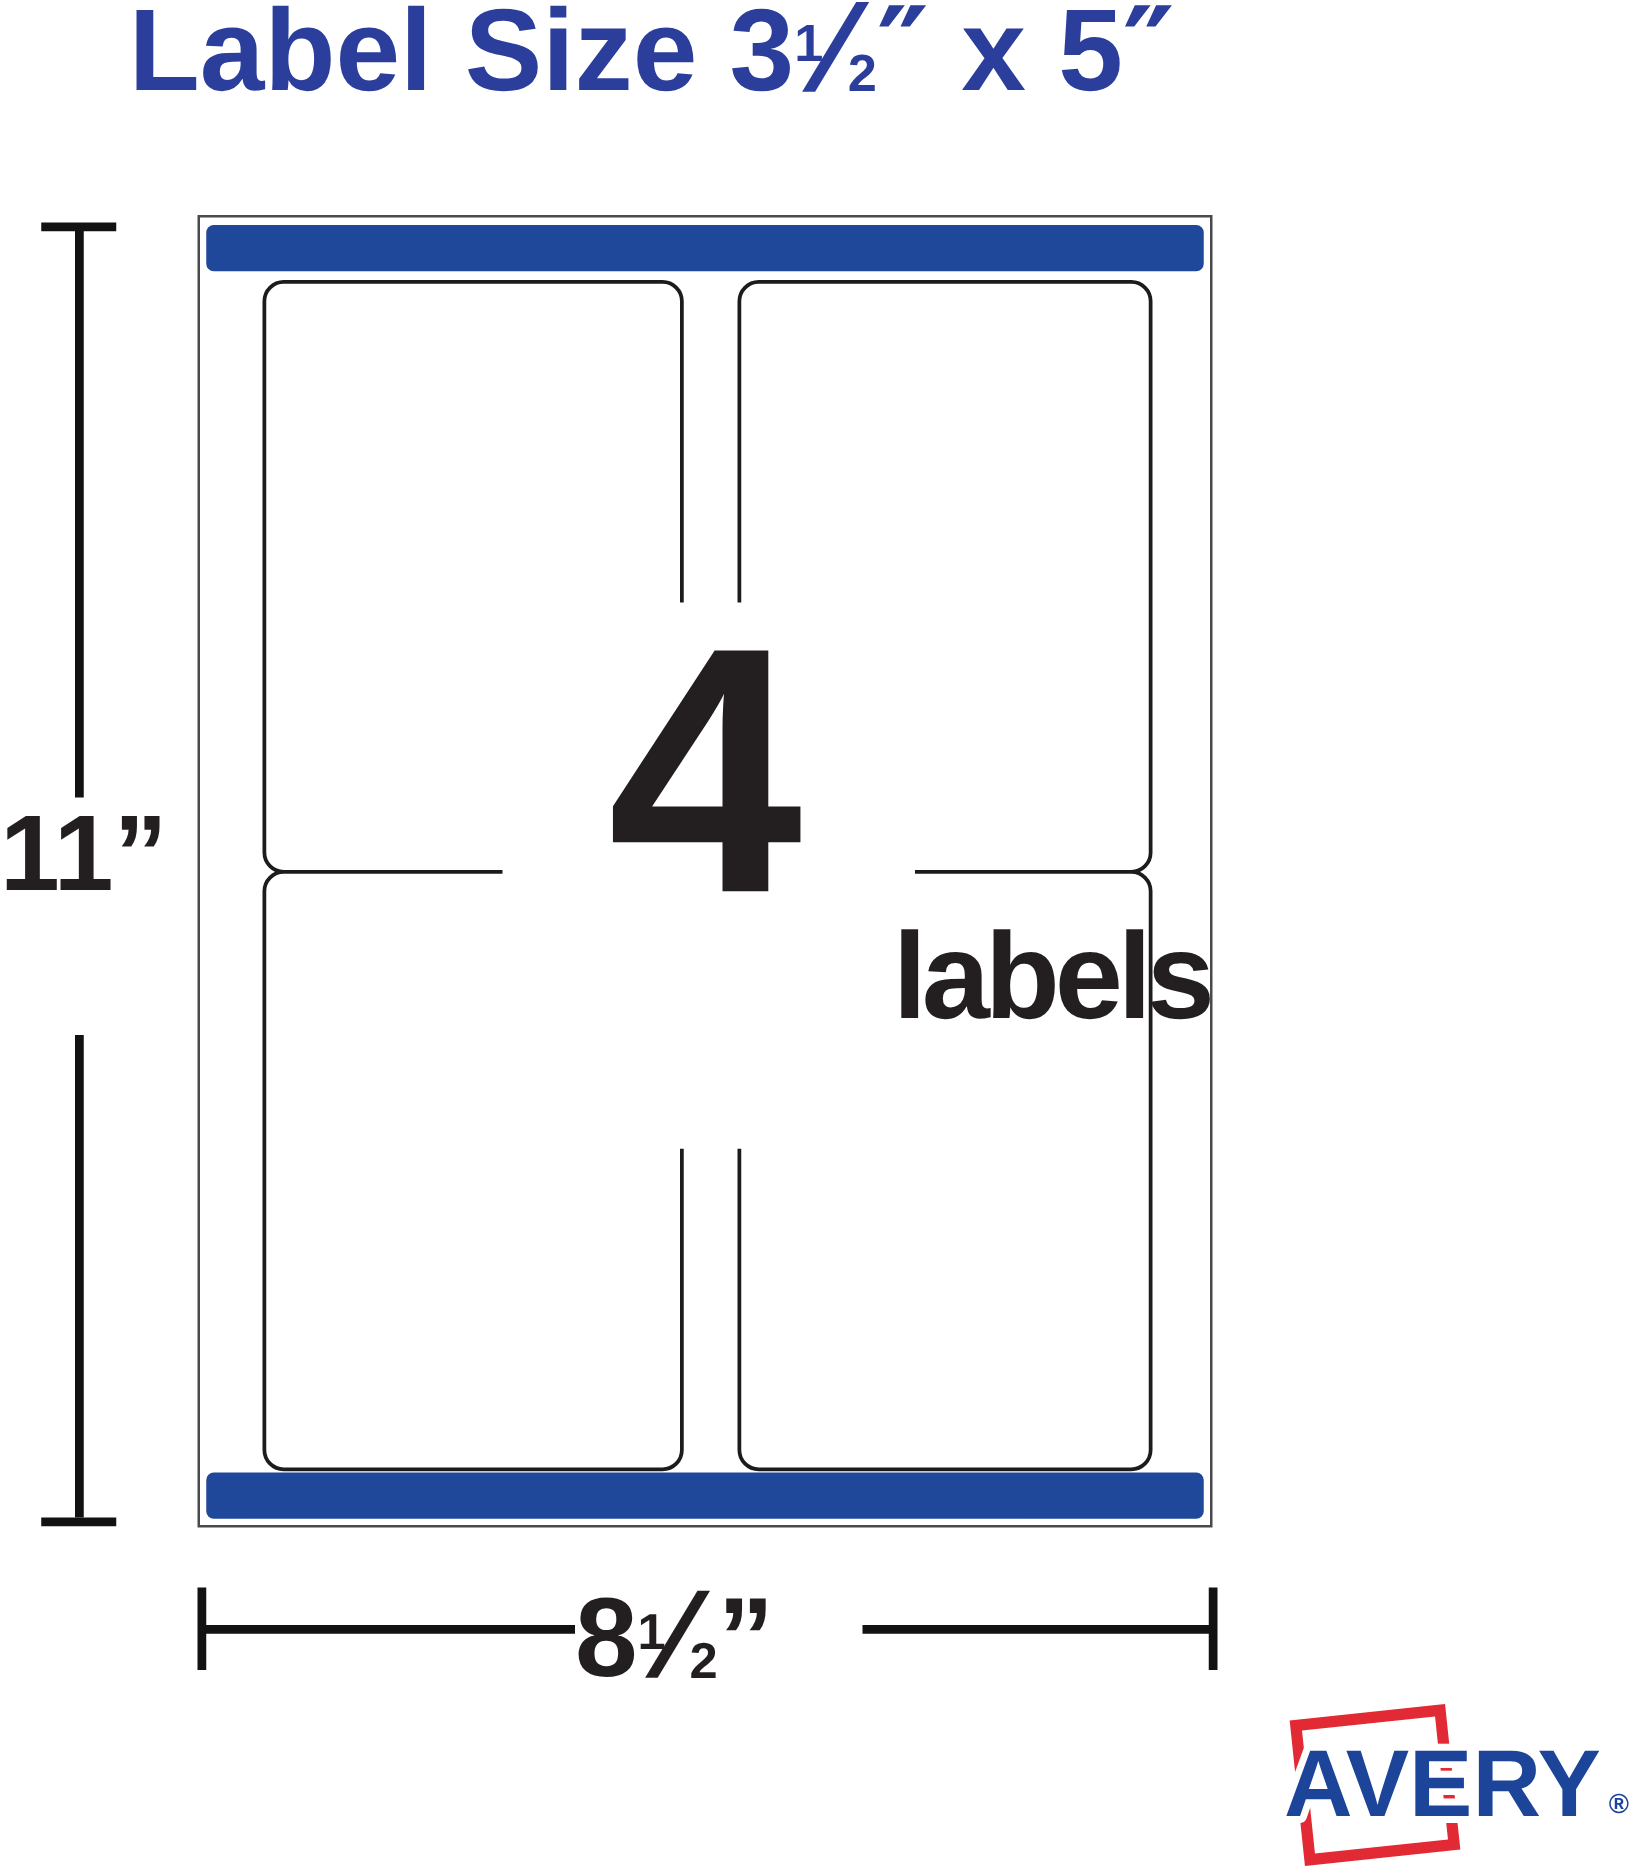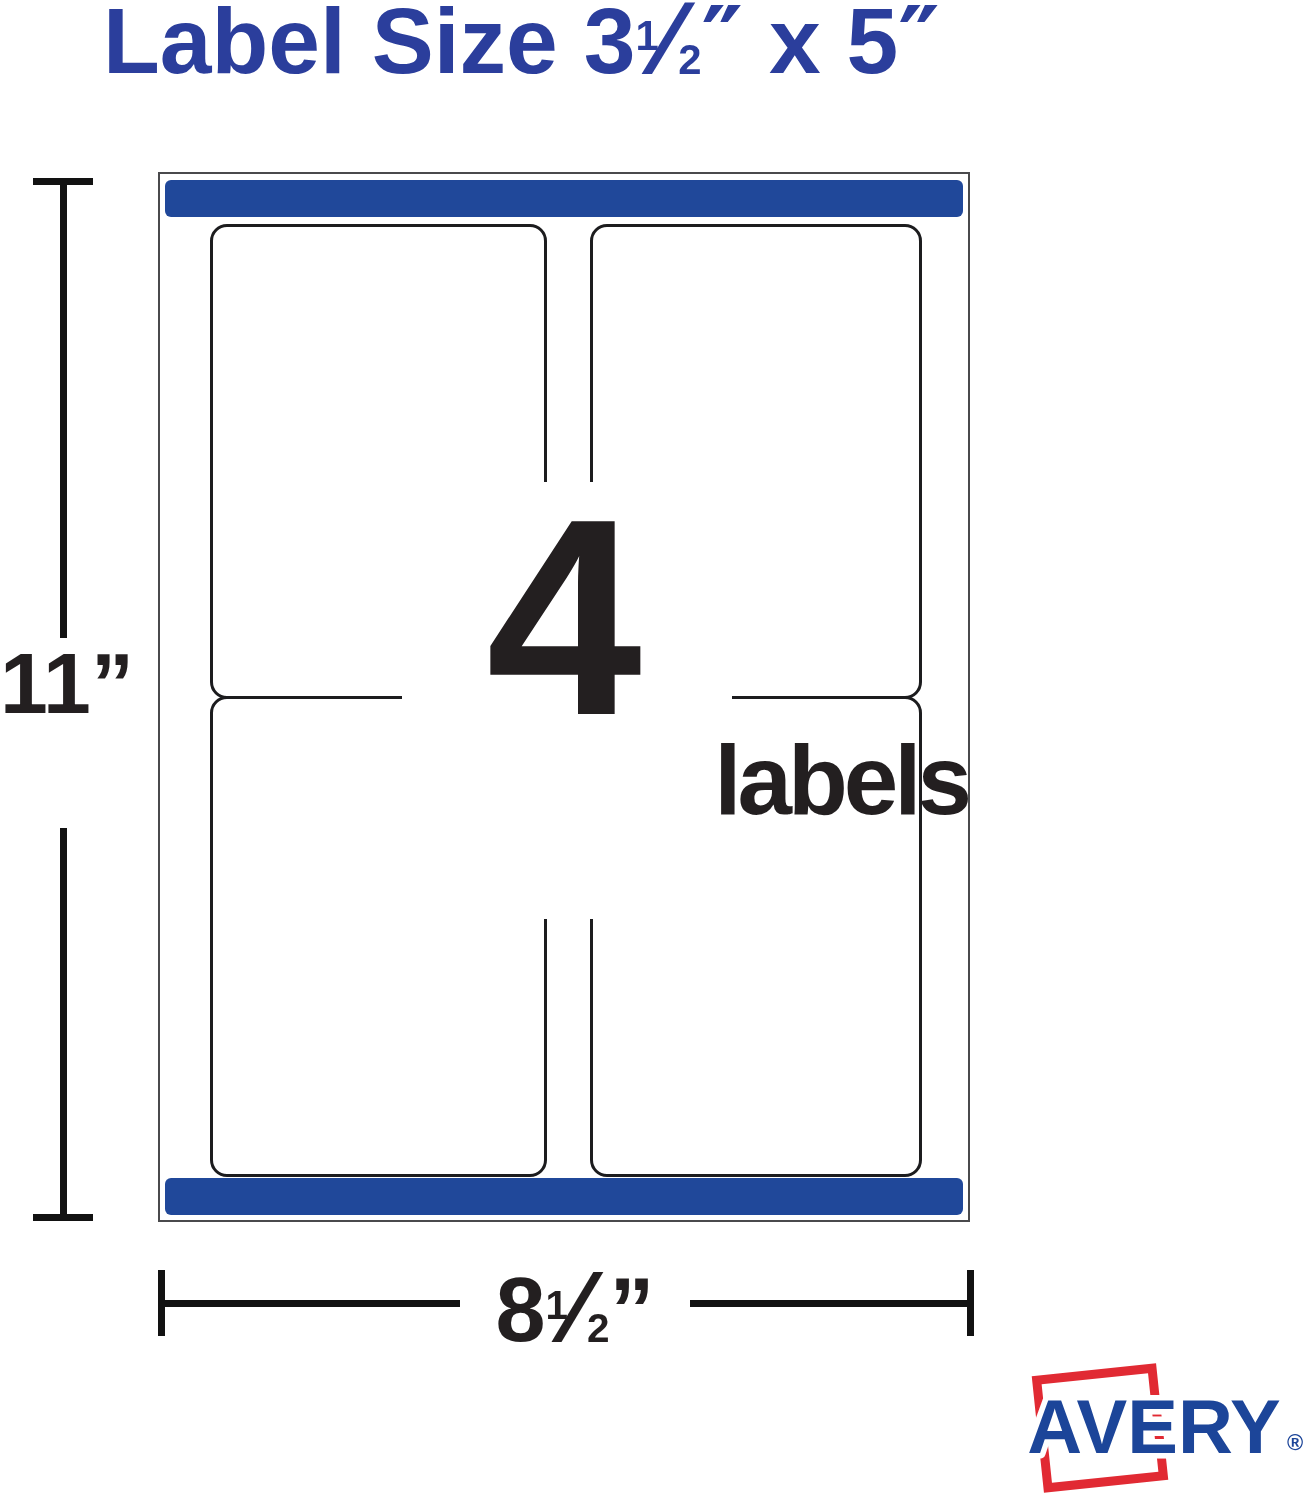--- a/index.html
+++ b/index.html
@@ -64,21 +64,21 @@
   .dim-label-v{
     position:absolute;left:0;top:640px;width:120px;text-align:left;
     font-size:86px;line-height:86px;font-weight:bold;color:var(--ink);
   }
   
   .dh-cap-left{left:158px;top:1270px;width:7px;height:66px;}
   .dh-seg-left{left:162px;top:1300px;width:298px;height:7px;}
   .dh-seg-right{left:690px;top:1300px;width:282px;height:7px;}
   .dh-cap-right{left:967px;top:1270px;width:7px;height:66px;}
   .dim-label-h{
-    position:absolute;left:460px;top:1265px;width:230px;text-align:center;
+    position:absolute;left:460px;top:1265px;width:230px;text-align:left;
     font-size:90px;line-height:90px;font-weight:bold;color:var(--ink);white-space:pre;
   }
 
   
   .logo{position:absolute;left:1003px;top:1356px;width:308px;height:146px;}
 </style>
 </head>
 <body>
 
 <div class="stage">

